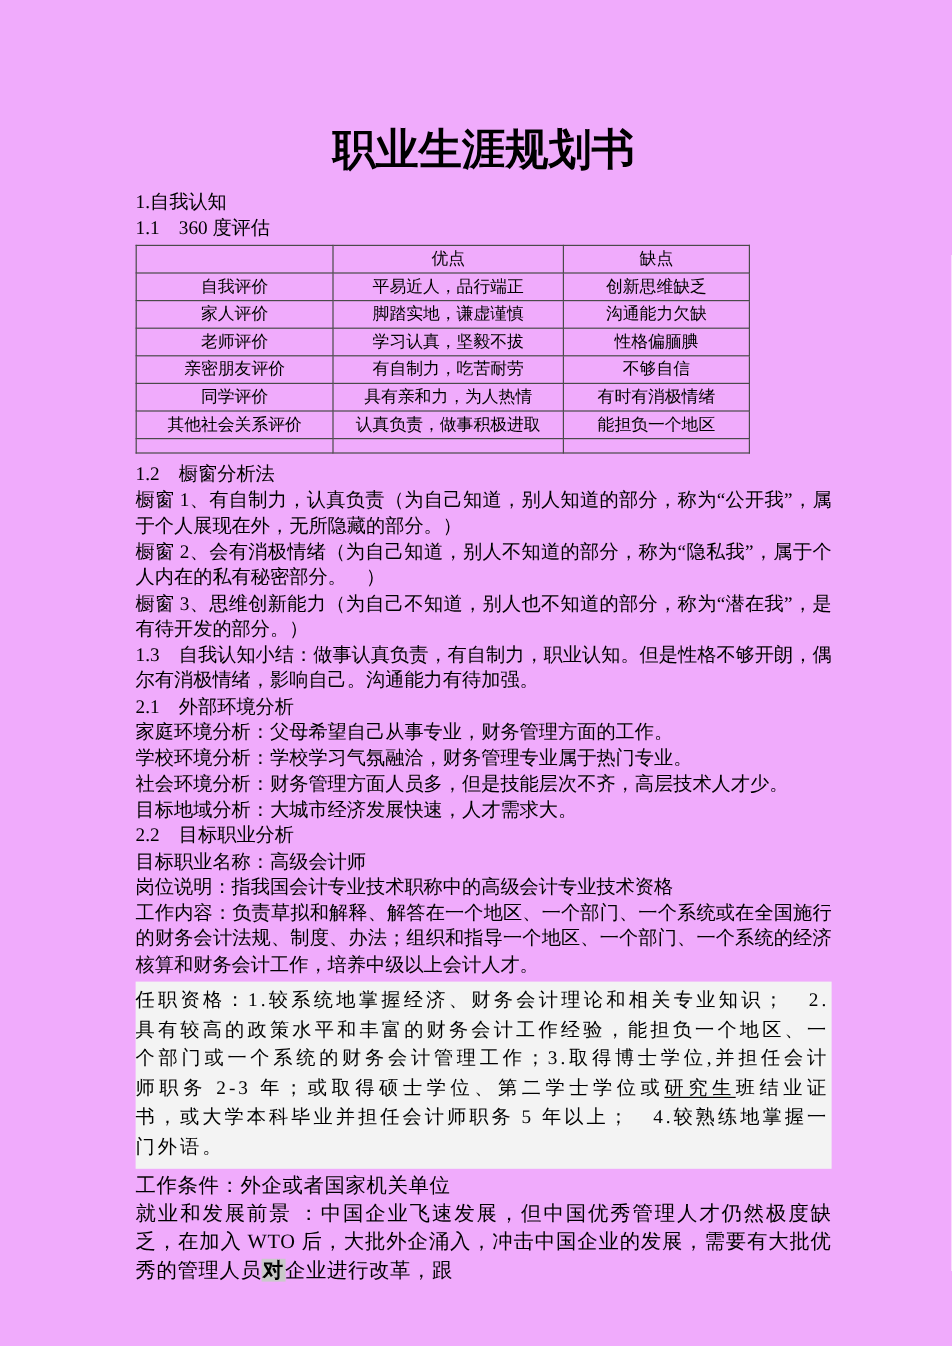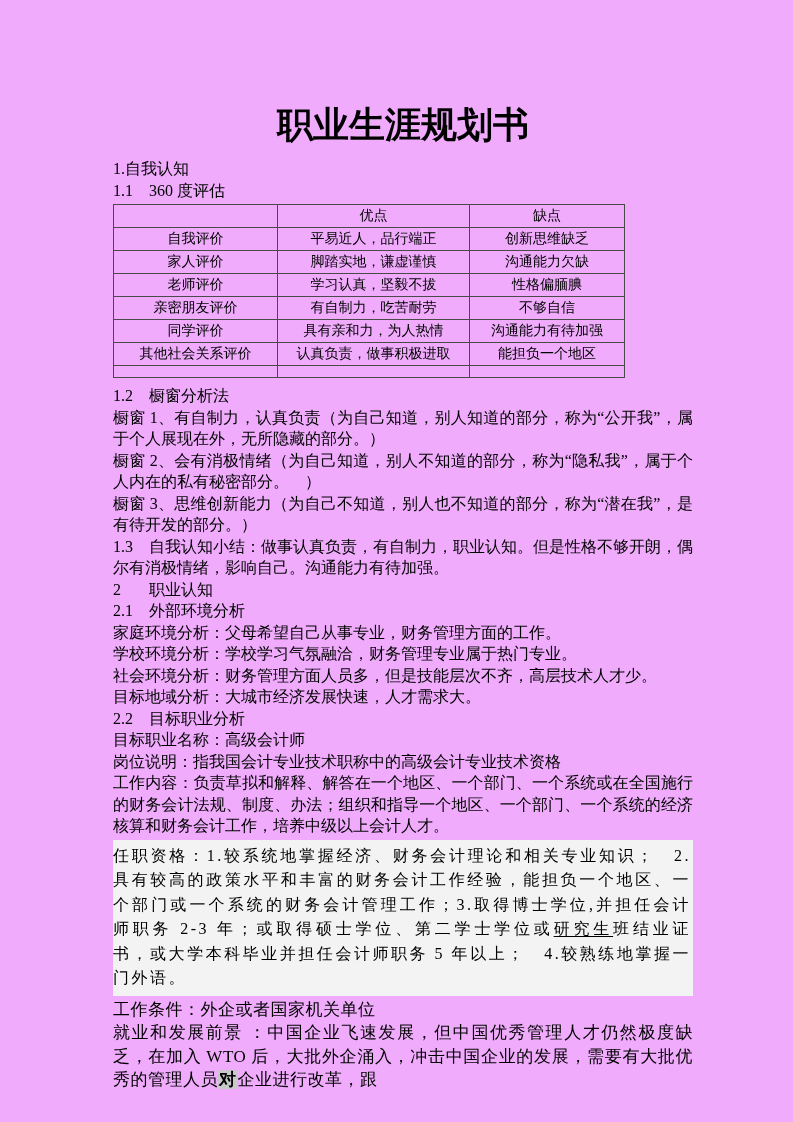--- a/index.html
+++ b/index.html
@@ -114,21 +114,21 @@
         <td>性格偏腼腆</td>
       </tr>
       <tr>
         <td>亲密朋友评价</td>
         <td>有自制力，吃苦耐劳</td>
         <td>不够自信</td>
       </tr>
       <tr>
         <td>同学评价</td>
         <td>具有亲和力，为人热情</td>
-        <td>沟通能力有待加强</td>
+        <td>有时有消极情绪</td>
       </tr>
       <tr>
         <td>其他社会关系评价</td>
         <td>认真负责，做事积极进取</td>
         <td>能担负一个地区</td>
       </tr>
       <tr class="stub">
         <td></td>
         <td></td>
         <td></td>
@@ -137,21 +137,20 @@
       </table>
 
     <div class="line after-table"><span class="hnum">1.2</span><span>橱窗分析法</span></div>
 
     <div class="para">橱窗 1、有自制力，认真负责（为自己知道，别人知道的部分，称为“公开我”，属于个人展现在外，无所隐藏的部分。）</div>
     <div class="para">橱窗 2、会有消极情绪（为自己知道，别人不知道的部分，称为“隐私我”，属于个人内在的私有秘密部分。　）</div>
     <div class="para">橱窗 3、思维创新能力（为自己不知道，别人也不知道的部分，称为“潜在我”，是有待开发的部分。）</div>
 
     <div class="para"><span class="hnum">1.3</span><span>自我认知小结：做事认真负责，有自制力，职业认知。但是性格不够开朗，偶尔有消极情绪，影响自己。沟通能力有待加强。</span></div>
 
-    <div class="line"><span class="hnum">2</span><span>职业认知</span></div>
 
     <div class="line"><span class="hnum">2.1</span><span>外部环境分析</span></div>
 
     <div class="para">家庭环境分析：父母希望自己从事专业，财务管理方面的工作。</div>
     <div class="para">学校环境分析：学校学习气氛融洽，财务管理专业属于热门专业。</div>
     <div class="para">社会环境分析：财务管理方面人员多，但是技能层次不齐，高层技术人才少。</div>
     <div class="para">目标地域分析：大城市经济发展快速，人才需求大。</div>
 
     <div class="line"><span class="hnum">2.2</span><span>目标职业分析</span></div>
 

